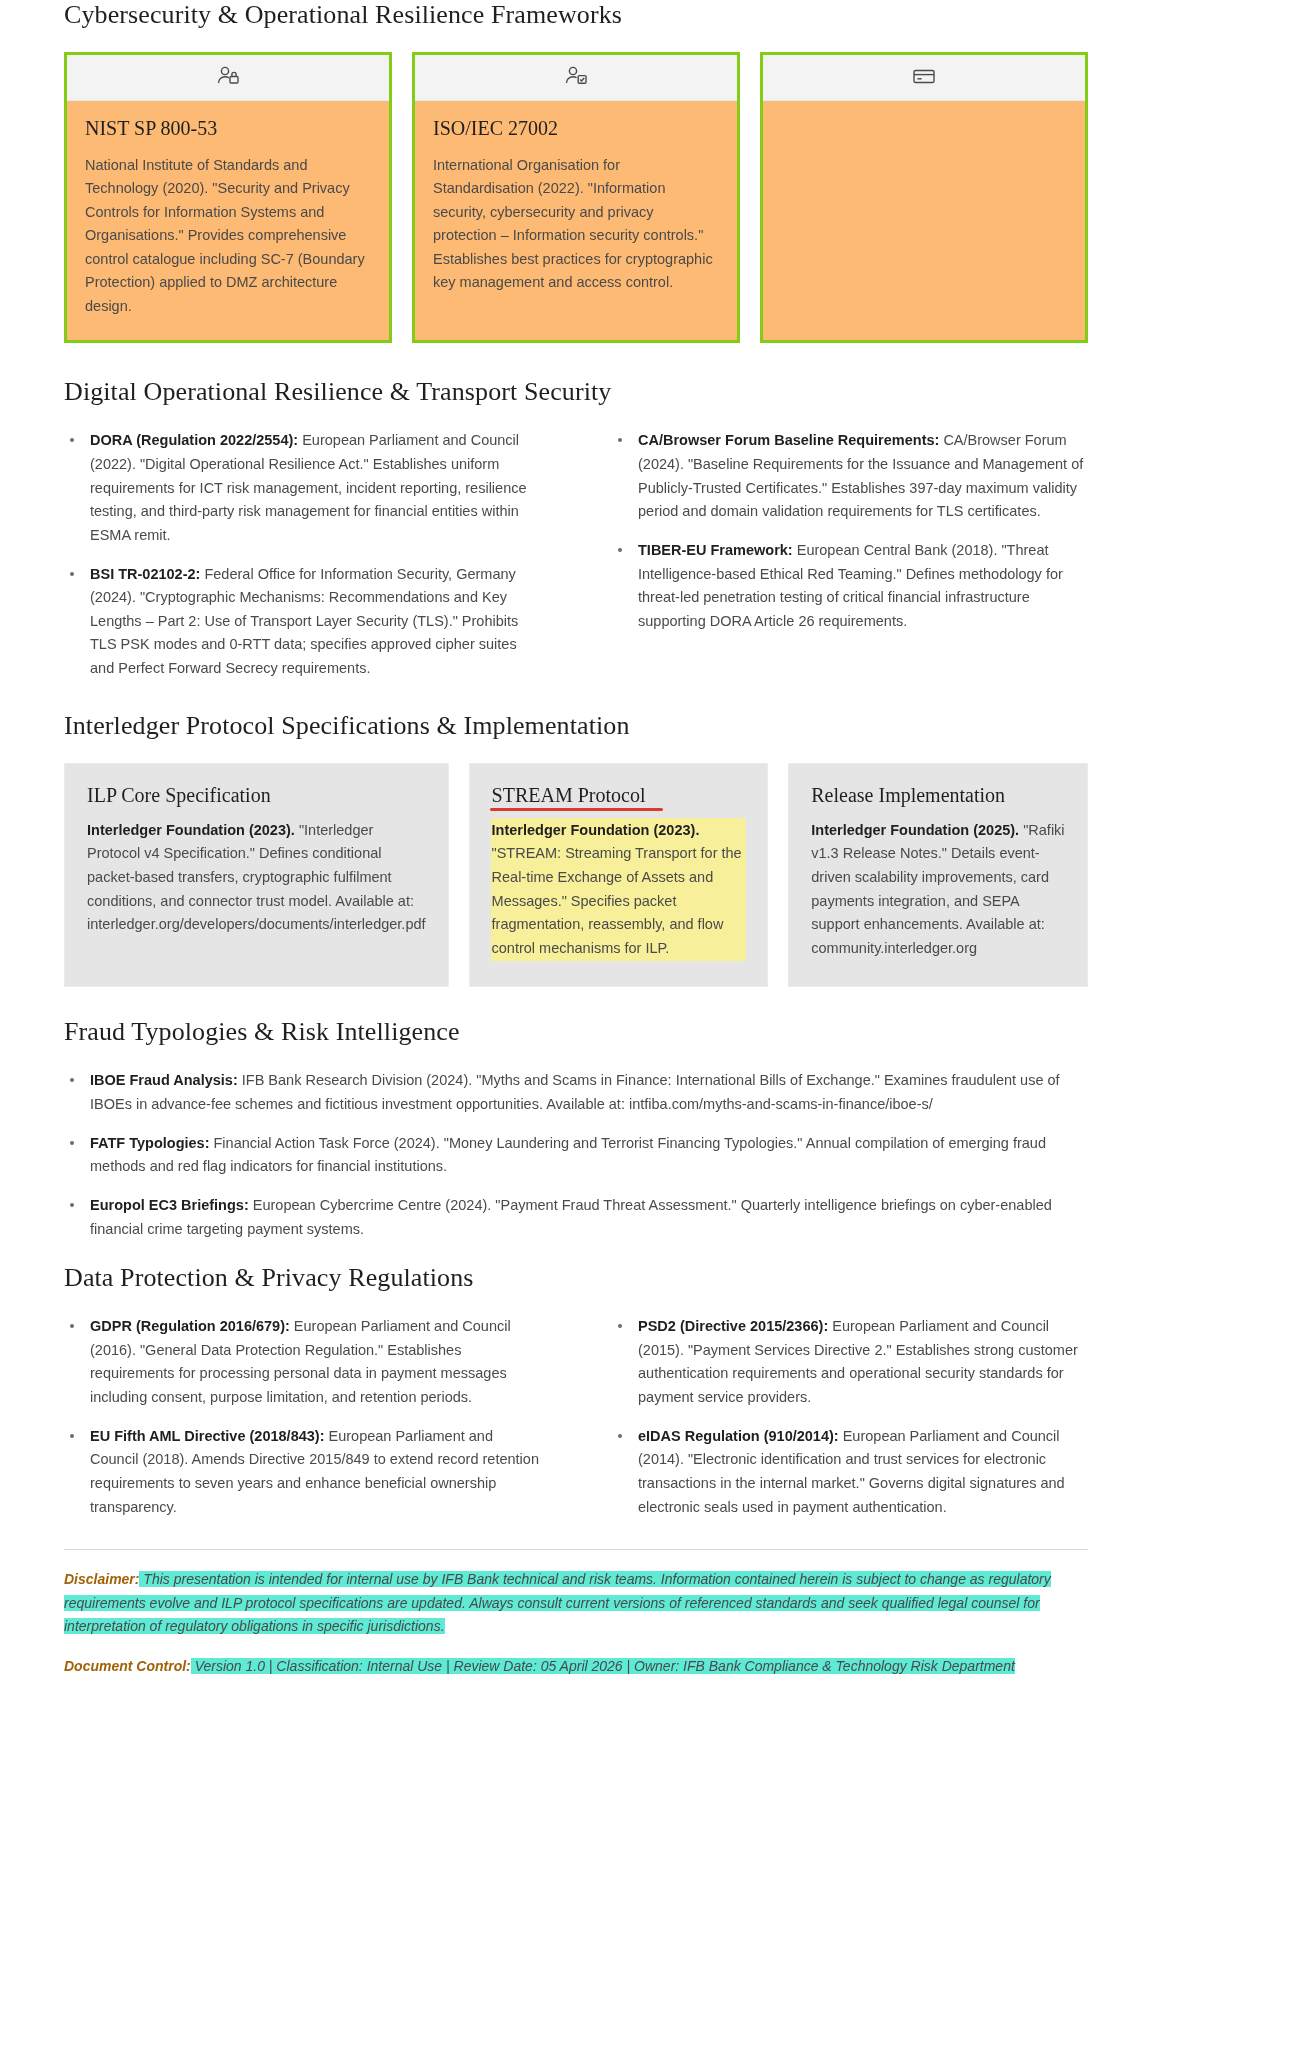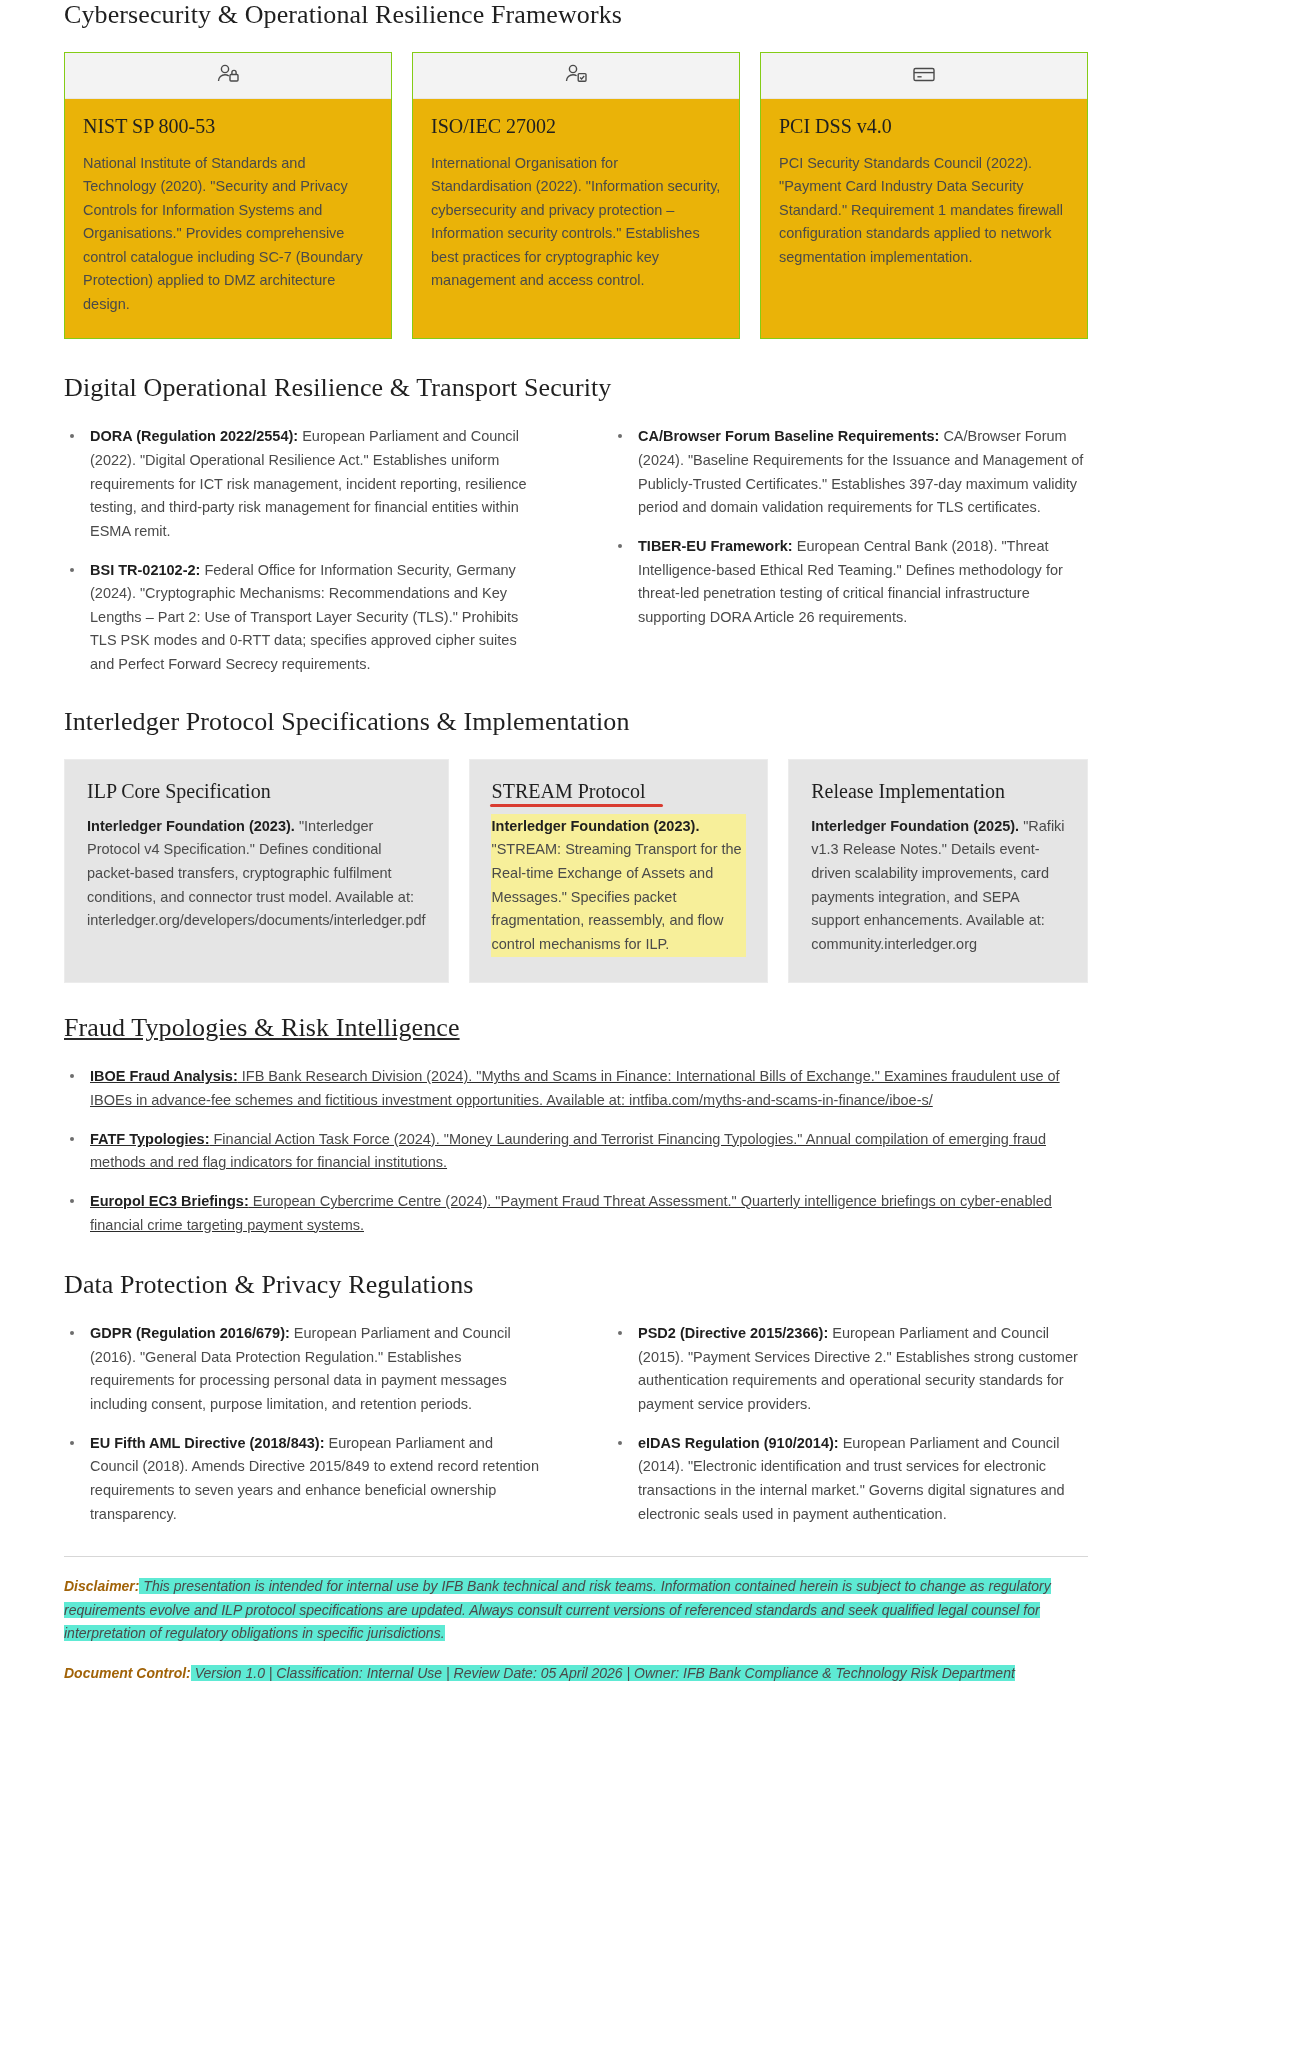--- a/index.html
+++ b/index.html
@@ -31,22 +31,22 @@
   .section.first { padding-top: 0; }
 
   
   .card-row {
     display: flex;
     gap: 20px;
     margin-bottom: 34px;
   }
   .card {
     flex: 1 1 0;
-    border: 1px solid #84cc16;
-    background: #eab308;
+    border: 3px solid #84cc16;
+    background: #fdba74;
   }
   .card-head {
     height: 46px;
     background: #f3f3f3;
     border-bottom: 1px solid #e7e7e7;
     display: flex;
     align-items: center;
     justify-content: center;
   }
   .card-body { padding: 16px 18px 22px 18px; }
@@ -139,21 +139,21 @@
     margin: 0;
   }
   .ilp-text .lead { font-weight: 700; color: #1f1f1f; }
   .hl {
     background: #f7ef9a;
     box-shadow: 0 0 0 1px #f7ef9a;
   }
   .hl-soft { background: #5eead4; }
 
   
-  .single-col { margin-bottom: 33px; text-decoration: underline; }
+  .single-col { margin-bottom: 22px; }
 
   
   hr.sep {
     border: none;
     border-top: 1px solid #d7d7d7;
     margin: 26px 0 18px 0;
   }
   .note {
     font-size: 14px;
     line-height: 1.68;
@@ -210,24 +210,20 @@
 
       <div class="card">
         <div class="card-head">
           <span class="icon-svg">
             <svg width="26" height="24" viewBox="0 0 26 24" fill="none" stroke="#4a4a4a" stroke-width="1.4">
               <rect x="3" y="6.5" width="20" height="12" rx="1.6"></rect>
               <path d="M3 10.6h20"></path>
               <path d="M6.4 14.8h4.2"></path>
             </svg>
           </span>
-        </div>
-        <div class="card-body">
-          <h3 class="card-title">PCI DSS v4.0</h3>
-          <p class="card-text">PCI Security Standards Council (2022). "Payment Card Industry Data Security Standard." Requirement 1 mandates firewall configuration standards applied to network segmentation implementation.</p>
         </div>
       </div>
 
     </div>
   </div>
 
   <div class="section">
     <h2 class="section-title">Digital Operational Resilience &amp; Transport Security</h2>
     <div class="two-col">
       <div class="col">

